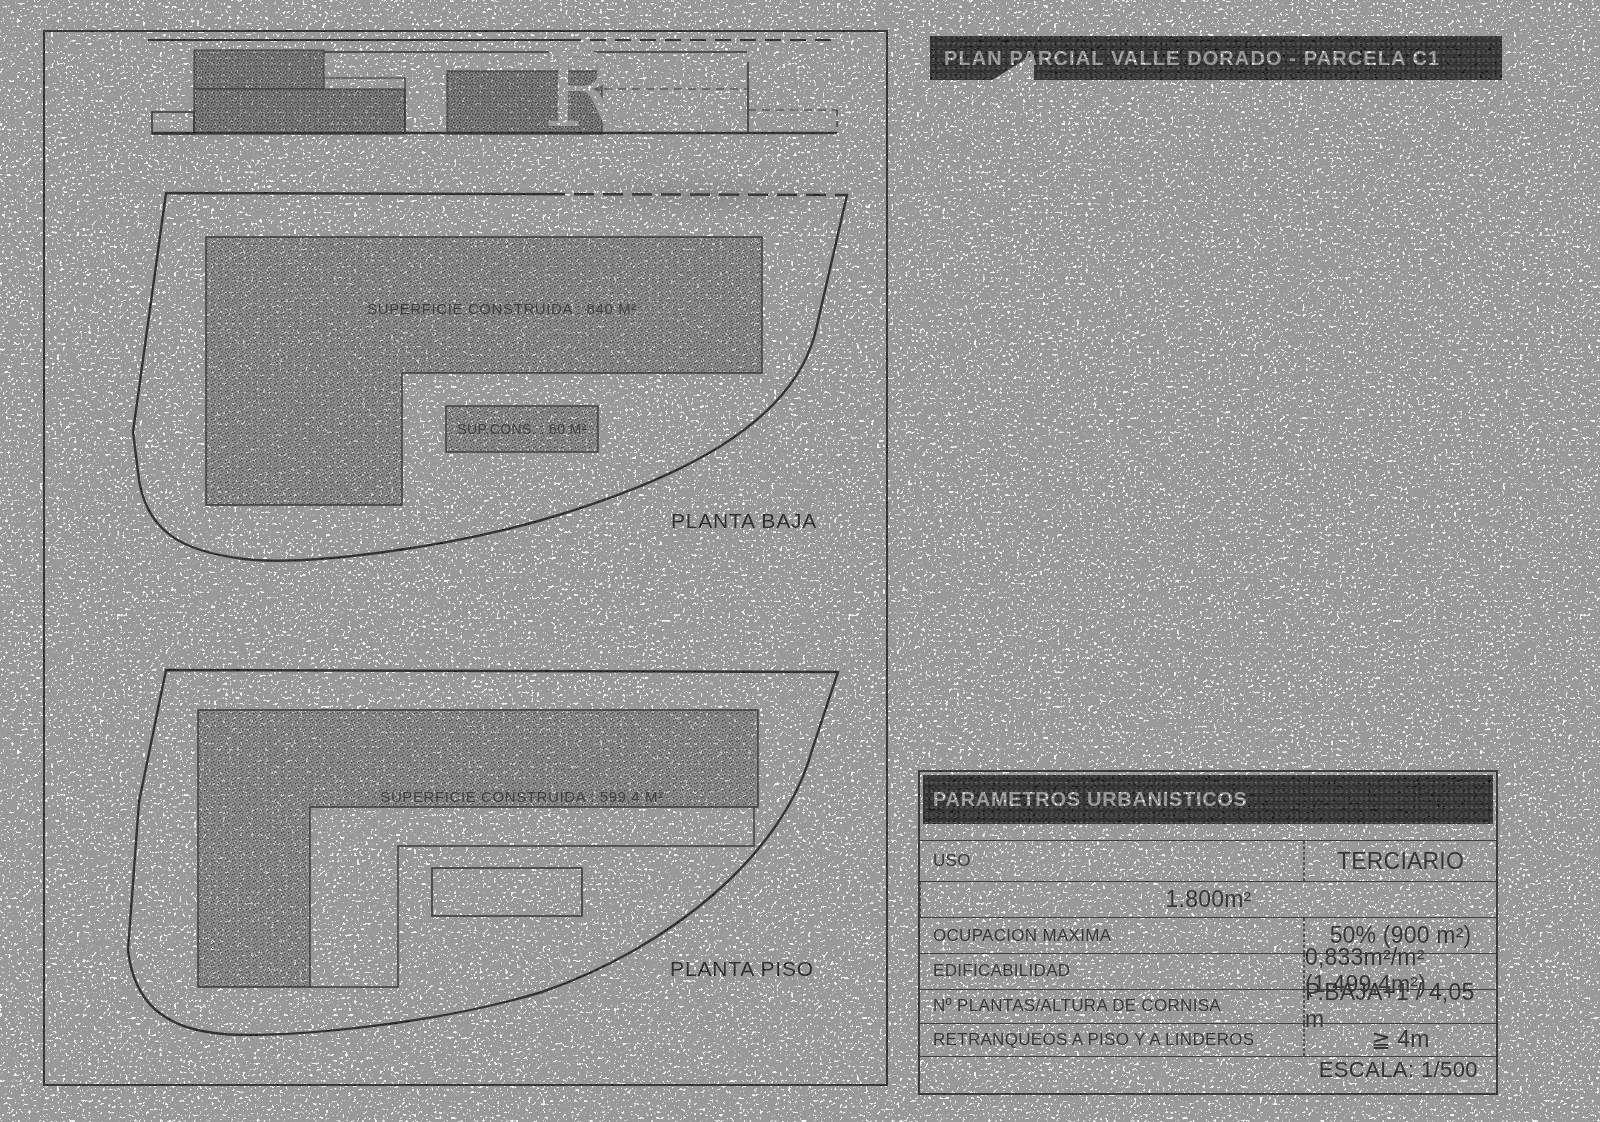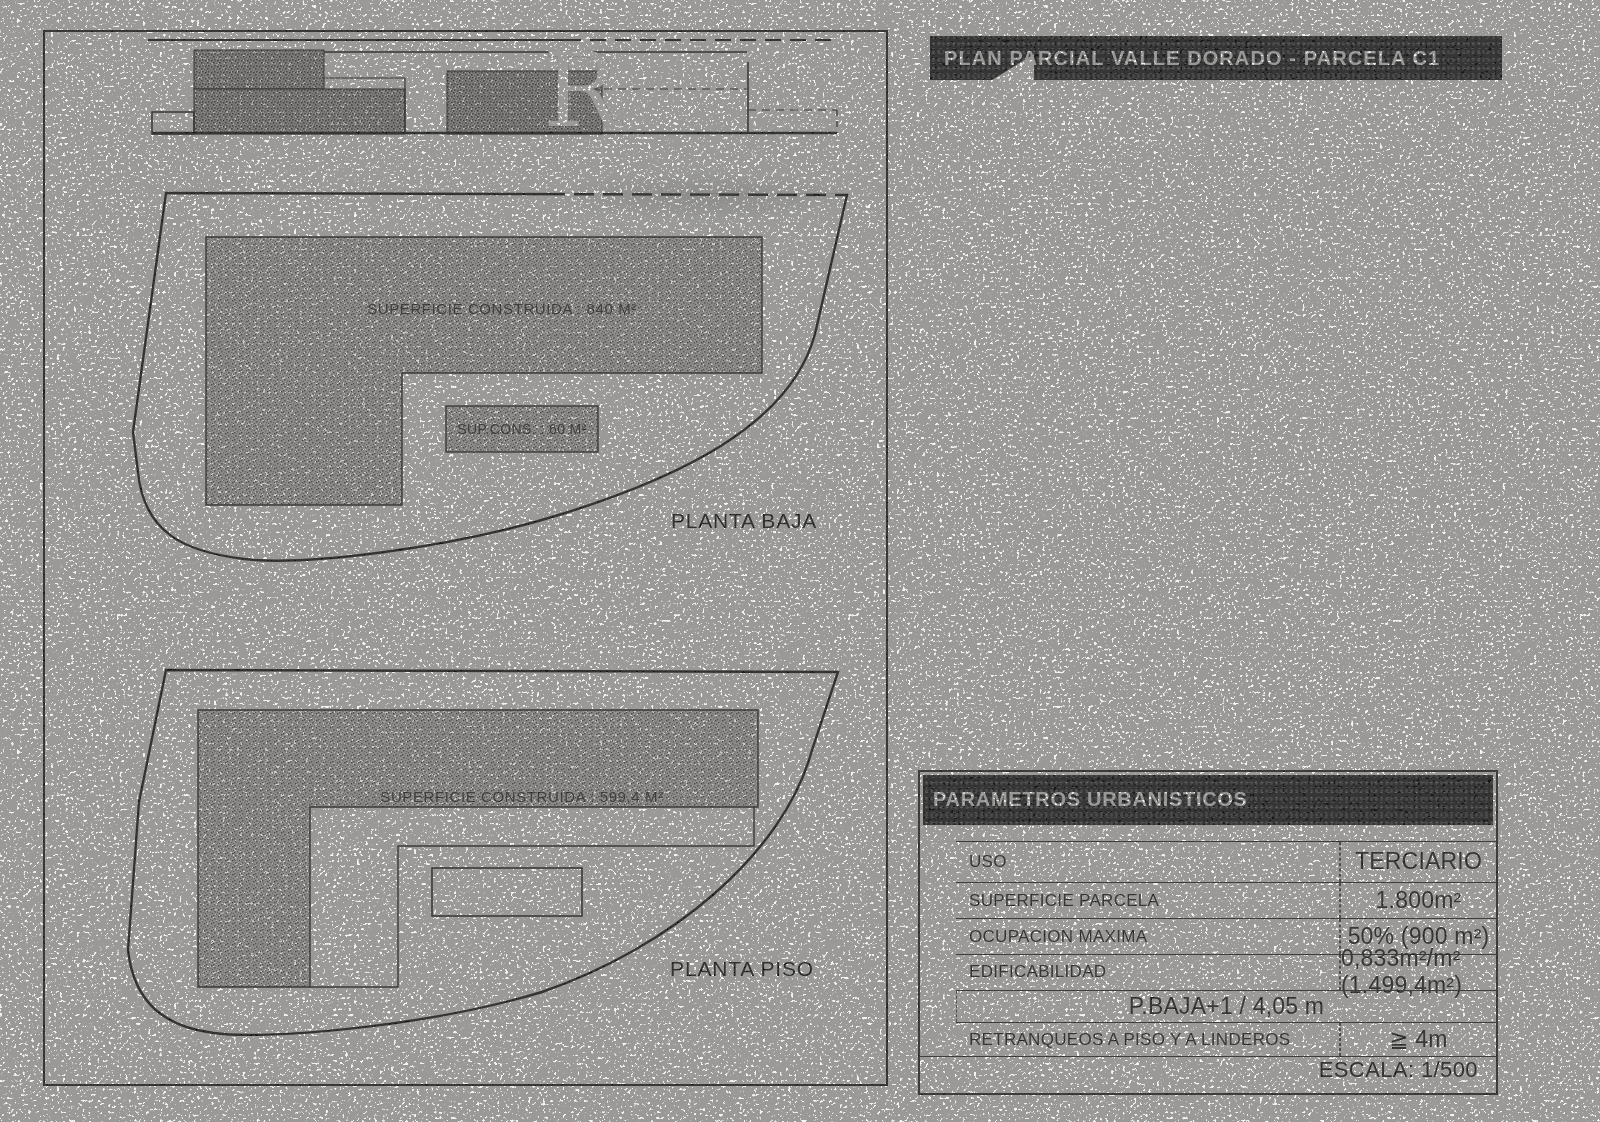--- a/index.html
+++ b/index.html
@@ -31,21 +31,21 @@
             display:flex;align-items:center;padding-left:14px;box-sizing:border-box;}
   .titlebar span{font-size:20px;font-weight:bold;color:#f3f2ef;letter-spacing:1.1px;}
   .notch{position:absolute;left:62px;bottom:0;width:42px;height:26px;background:#f5f4f1;
          clip-path:polygon(0 100%,100% 100%,100% 0);}
   
   .ptable{position:absolute;left:918px;top:770px;width:580px;height:325px;
           border:2px solid #262626;box-sizing:border-box;display:flex;flex-direction:column;}
   .thead{height:52px;margin:3px 3px 16px 3px;display:flex;align-items:center;
          padding-left:10px;box-sizing:border-box;}
   .thead span{font-size:20px;font-weight:bold;color:#f3f2ef;letter-spacing:.7px;}
-  .trow{display:flex;border-top:1.6px solid #2c2c2c;box-sizing:border-box;margin-left:36px;}
+  .trow{display:flex;border-top:1.6px solid #2c2c2c;box-sizing:border-box;}
   .trow:nth-of-type(2){height:43px;}
   .trow:nth-of-type(3){height:38px;}
   .trow:nth-of-type(4){height:37px;}
   .trow:nth-of-type(5){height:36px;}
   .trow:nth-of-type(6){height:34px;}
   .trow:nth-of-type(7){height:35px;}
   .tl{width:384px;box-sizing:border-box;padding-left:13px;display:flex;align-items:center;
       font-size:17px;letter-spacing:.3px;border-right:1.4px dashed #4c4c4c;}
   .tv{flex:1;display:flex;align-items:center;justify-content:center;
       font-size:23px;letter-spacing:.2px;border-left:1.4px dashed #4c4c4c;}
@@ -135,32 +135,32 @@
 
   <div class="ptable">
     <div class="thead bar-dark">
       <span>PARAMETROS URBANISTICOS</span>
     </div>
     <div class="trow">
       <div class="tl">USO</div>
       <div class="tv">TERCIARIO</div>
     </div>
     <div class="trow">
-      <div class="tl">SUPERFICIE PARCELA</div>
       <div class="tv">1.800m²</div>
     </div>
     <div class="trow">
       <div class="tl">OCUPACION MAXIMA</div>
       <div class="tv">50% (900 m²)</div>
     </div>
     <div class="trow">
       <div class="tl">EDIFICABILIDAD</div>
       <div class="tv">0,833m²/m² (1.499,4m²)</div>
     </div>
     <div class="trow">
+      <div class="tl">Nº PLANTAS/ALTURA DE CORNISA</div>
       <div class="tv">P.BAJA+1 / 4,05 m</div>
     </div>
     <div class="trow">
       <div class="tl">RETRANQUEOS A PISO Y A LINDEROS</div>
       <div class="tv">≧ 4m</div>
     </div>
     <div class="tfoot">ESCALA: 1/500</div>
   </div>
 
   <svg class="noise" width="1600" height="1122">

